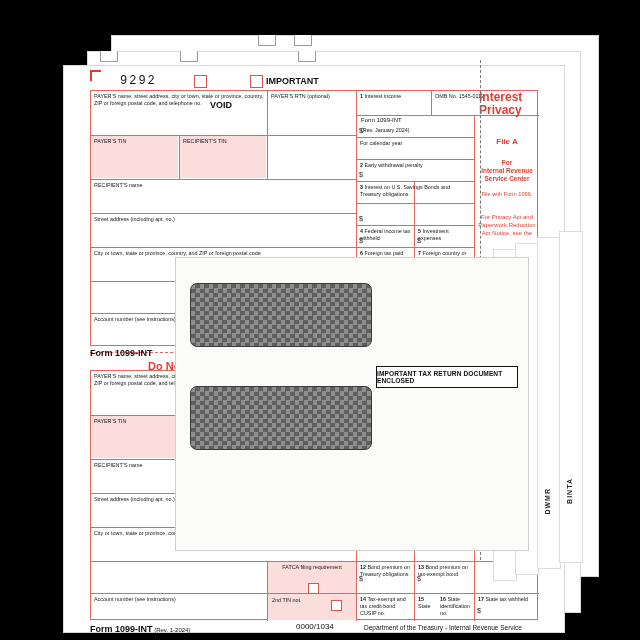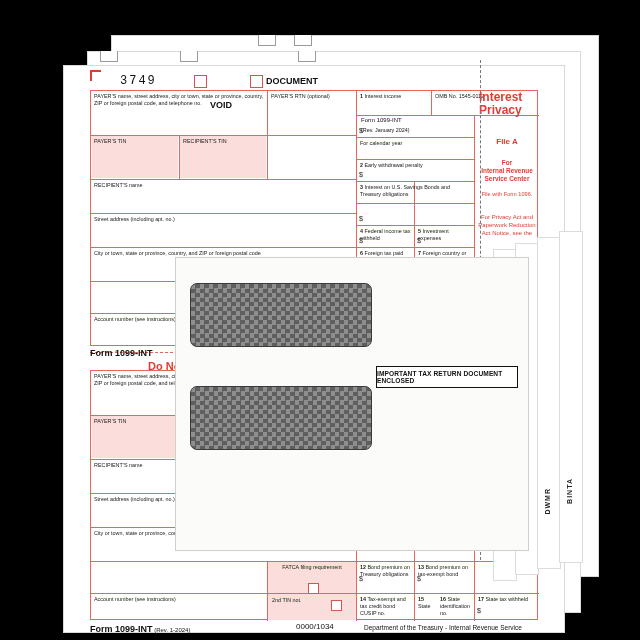--- a/index.html
+++ b/index.html
@@ -75,26 +75,26 @@
     <div class="notch" style="left:12px;top:-1px;"></div>
     <div class="notch" style="left:92px;top:-1px;"></div>
     <div class="notch" style="left:210px;top:-1px;"></div>
   </div>
 
   <div class="sheet form">
     <div class="form-inner">
 
       <div class="corner"></div>
 
-      <div class="ctlnum">3749</div>
+      <div class="ctlnum">9292</div>
 
       <div class="cb" style="left:130px;top:9px;"></div>
       <div class="cblabel" style="left:146px;top:10px;margin-top:24px;">VOID</div>
       <div class="cb" style="left:186px;top:9px;"></div>
-      <div class="cblabel" style="left:202px;top:10px;">DOCUMENT</div>
+      <div class="cblabel" style="left:202px;top:10px;">IMPORTANT</div>
 
       <div class="grid">
 
         <div class="vline" style="left:176px;top:0;height:88px;"></div>
         <div class="vline" style="left:265px;top:0;height:256px;"></div>
         <div class="vline" style="left:340px;top:0;height:24px;"></div>
         <div class="vline" style="left:383px;top:24px;height:232px;"></div>
         <div class="vline" style="left:88px;top:44px;height:44px;"></div>
         <div class="vline" style="left:323px;top:90px;height:166px;"></div>
 

